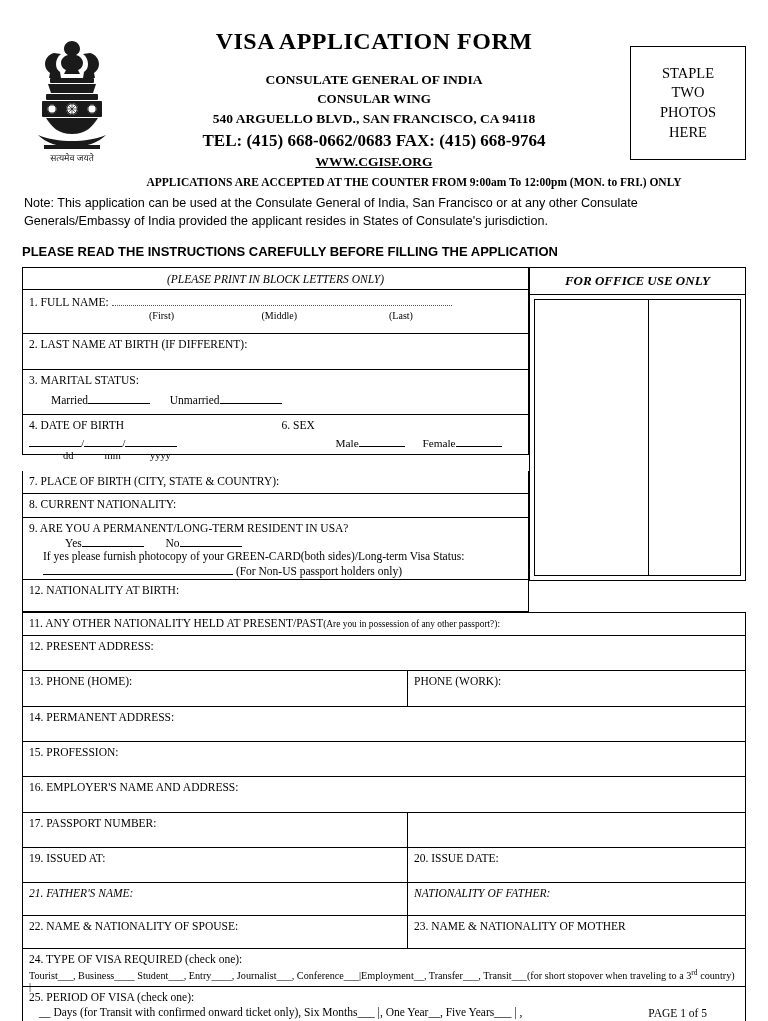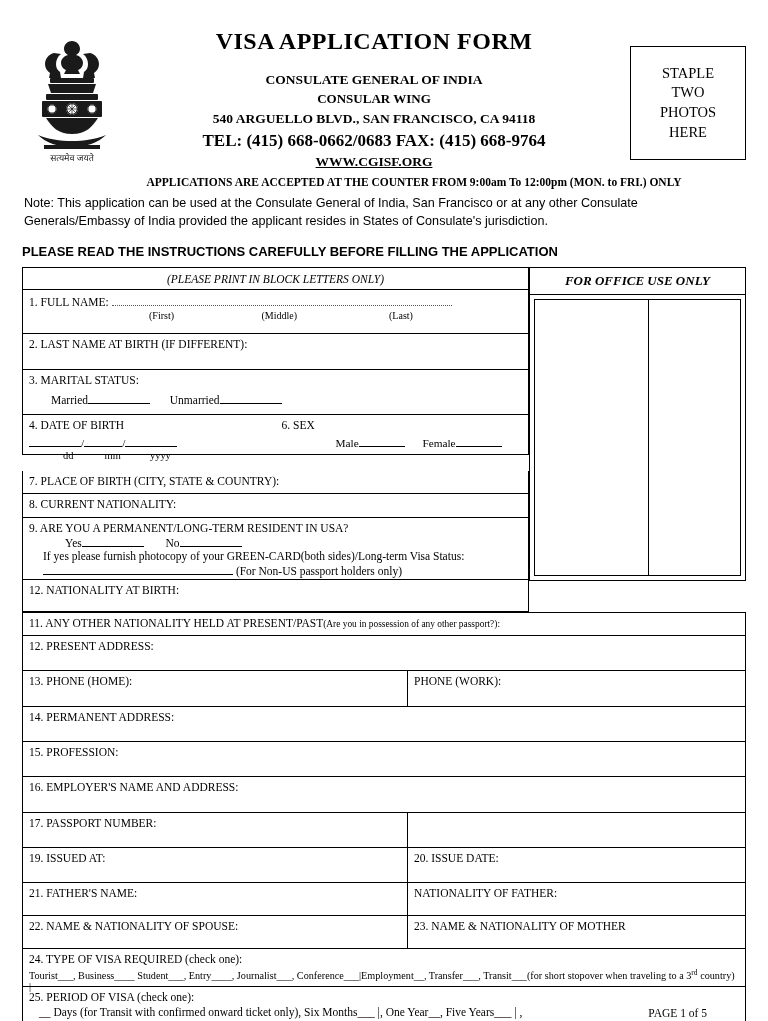--- a/index.html
+++ b/index.html
@@ -375,21 +375,21 @@
       <div class="flexrow" style="height:100%;">
         <div class="cell" style="width:385px;box-sizing:border-box;border-right:1px solid #000;">
           <span>19. ISSUED AT:</span>
         </div>
         <div class="cell" style="flex:1;">
           <span>20. ISSUE DATE:</span>
         </div>
       </div>
     </div>
 
-    <div class="bx" style="border-top:none;height:33px;">
+    <div class="bx" style="border-top:none;height:33px;font-style:italic;">
       <div class="flexrow" style="height:100%;">
         <div class="cell" style="width:385px;box-sizing:border-box;border-right:1px solid #000;">
           <span>21. FATHER'S NAME:</span>
         </div>
         <div class="cell" style="flex:1;">
           <span>NATIONALITY OF FATHER:</span>
         </div>
       </div>
     </div>
 

